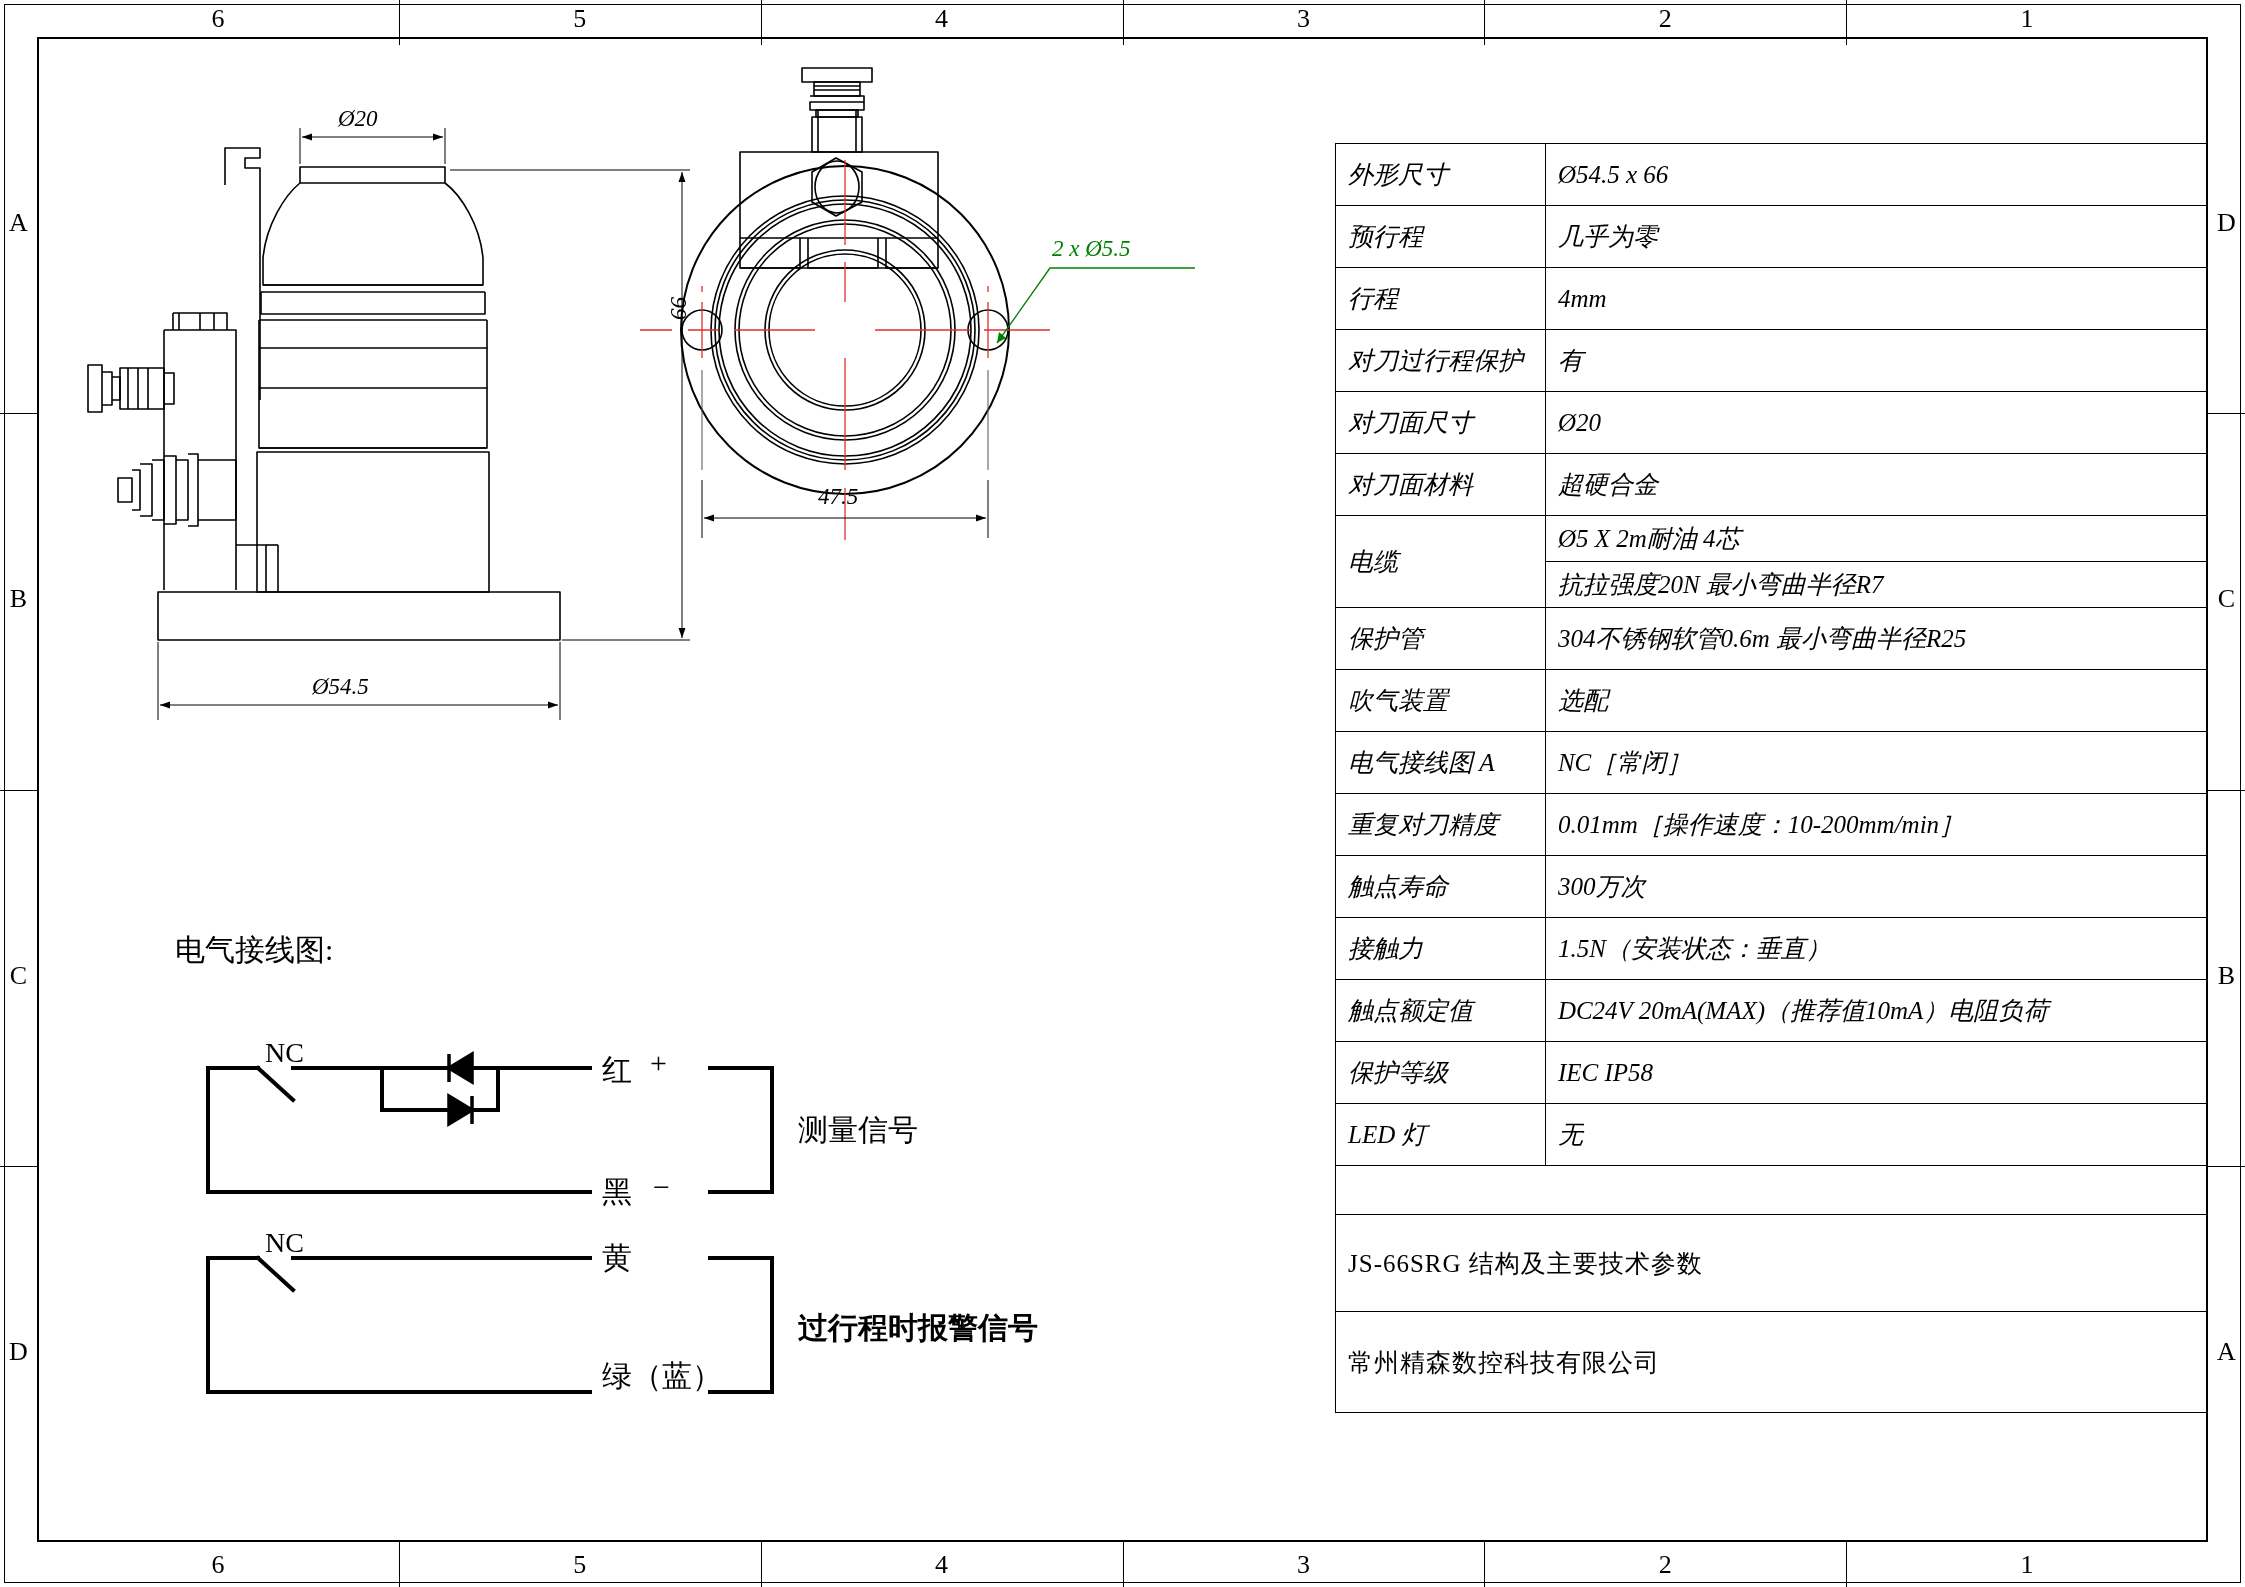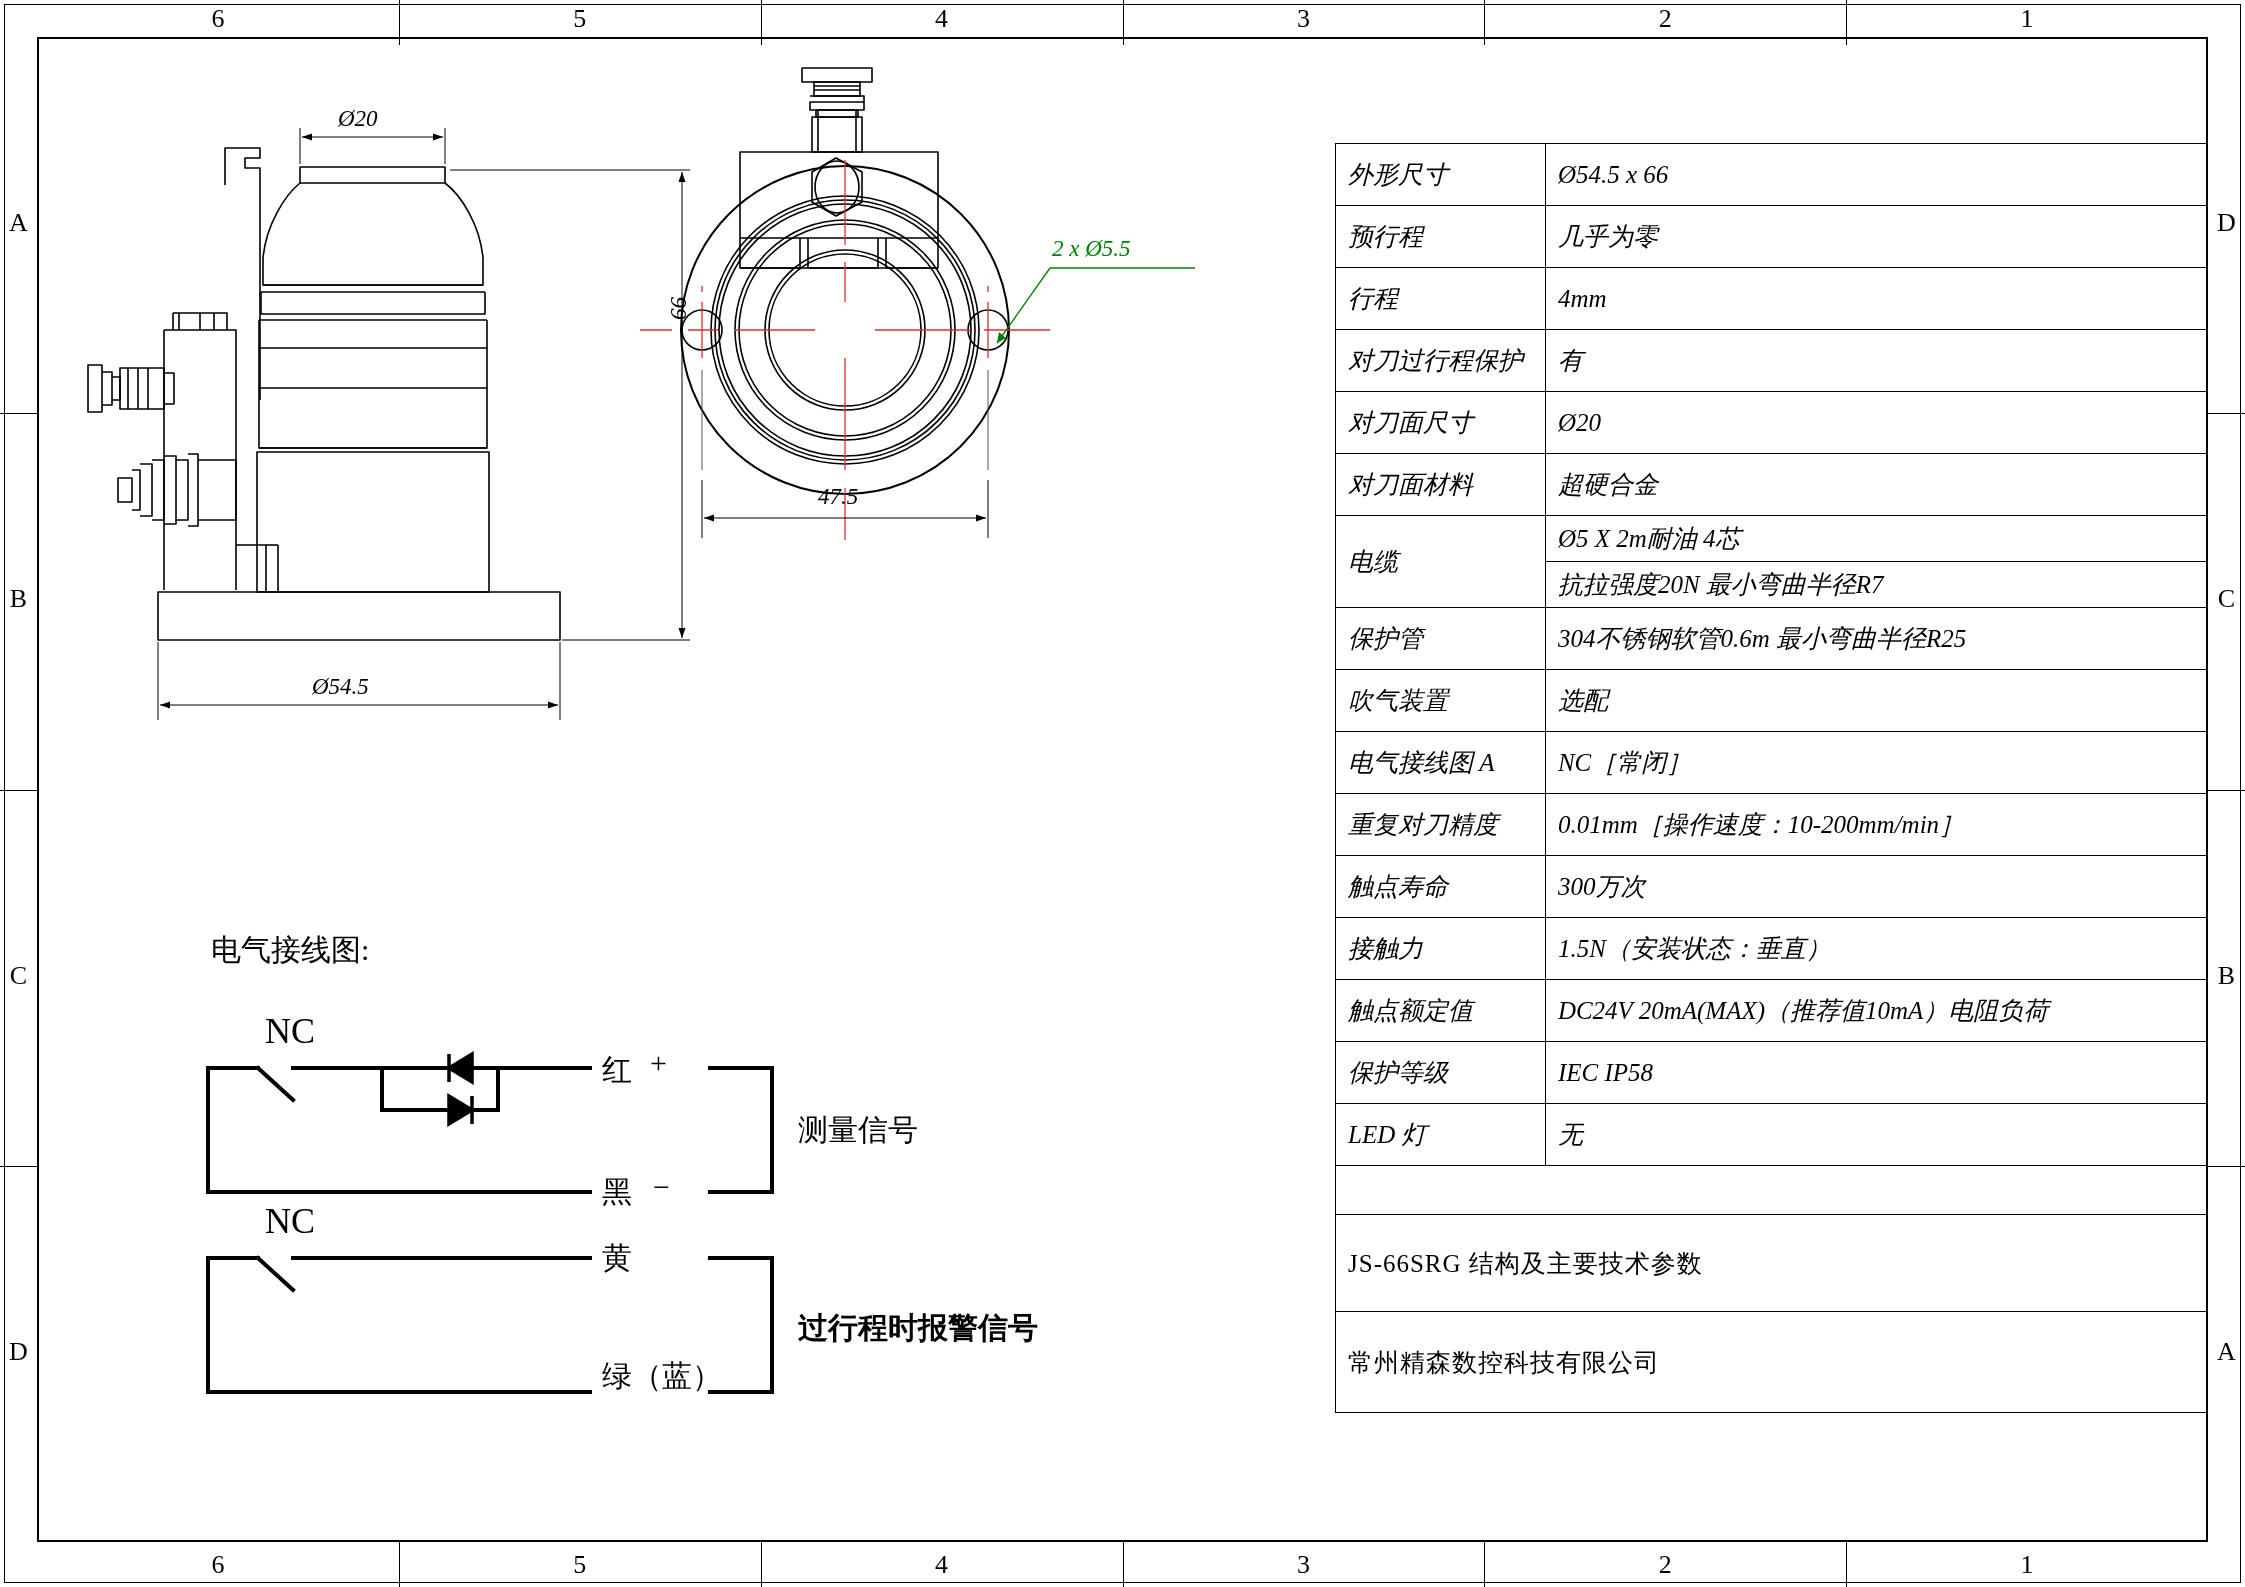--- a/index.html
+++ b/index.html
@@ -25,21 +25,21 @@
       font-family:"Liberation Serif","DejaVu Serif",serif;vertical-align:middle;}
   #spec-table td.k{width:196px;font-style:italic;}
   #spec-table td.v{width:677px;font-style:italic;}
   .r-tall{height:62px;}
   .title-cell{font-size:33px;letter-spacing:1px;}
 
   
   .dim{font-style:italic;font-size:23px;font-family:"Liberation Serif",serif;}
   .dim-green{font-style:italic;font-size:23px;color:#008000;font-family:"Liberation Serif",serif;}
   .cn{font-size:30px;font-family:"Liberation Serif","DejaVu Serif",serif;}
-  .lbl-nc{font-size:36px;font-family:"Liberation Serif",serif;}
+  .lbl-nc{font-size:28px;font-family:"Liberation Serif",serif;margin-top:27px;}
 
   svg{display:block;}
 </style>
 </head>
 <body>
 
 <div class="abs" id="sheet-outer-border"></div>
 <div class="abs" id="sheet-inner-border"></div>
 
 <div id="zone-markers">
@@ -215,21 +215,21 @@
 
   <span class="abs dim" style="left:298px;top:66px;">Ø20</span>
   <span class="abs dim" style="left:626px;top:280px;transform:rotate(-90deg);transform-origin:left top;">66</span>
   <span class="abs dim" style="left:272px;top:634px;">Ø54.5</span>
   <span class="abs dim" style="left:778px;top:444px;">47.5</span>
   <span class="abs dim-green" style="left:1012px;top:196px;">2 x Ø5.5</span>
 </div>
 
 <div class="abs" id="wiring-area" style="left:150px;top:900px;width:1120px;height:620px;">
 
-  <span class="abs cn" style="left:25px;top:30px;margin-left:36px;">电气接线图:</span>
+  <span class="abs cn" style="left:25px;top:30px;">电气接线图:</span>
 
   <div class="abs" style="left:0px;top:110px;width:1000px;height:220px;">
     <span class="abs lbl-nc" style="left:115px;top:0px;">NC</span>
 
     <svg width="1000" height="220">
       <g fill="none" stroke="#000" stroke-width="4" stroke-linecap="square">
 
         <path d="M58,58 L58,182"></path>
 
         <path d="M58,58 L108,58"></path>

